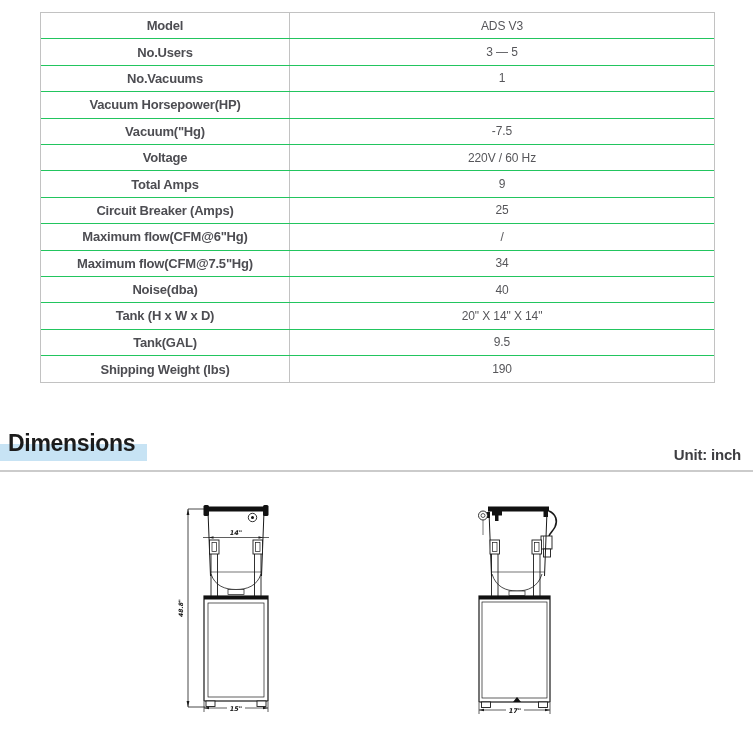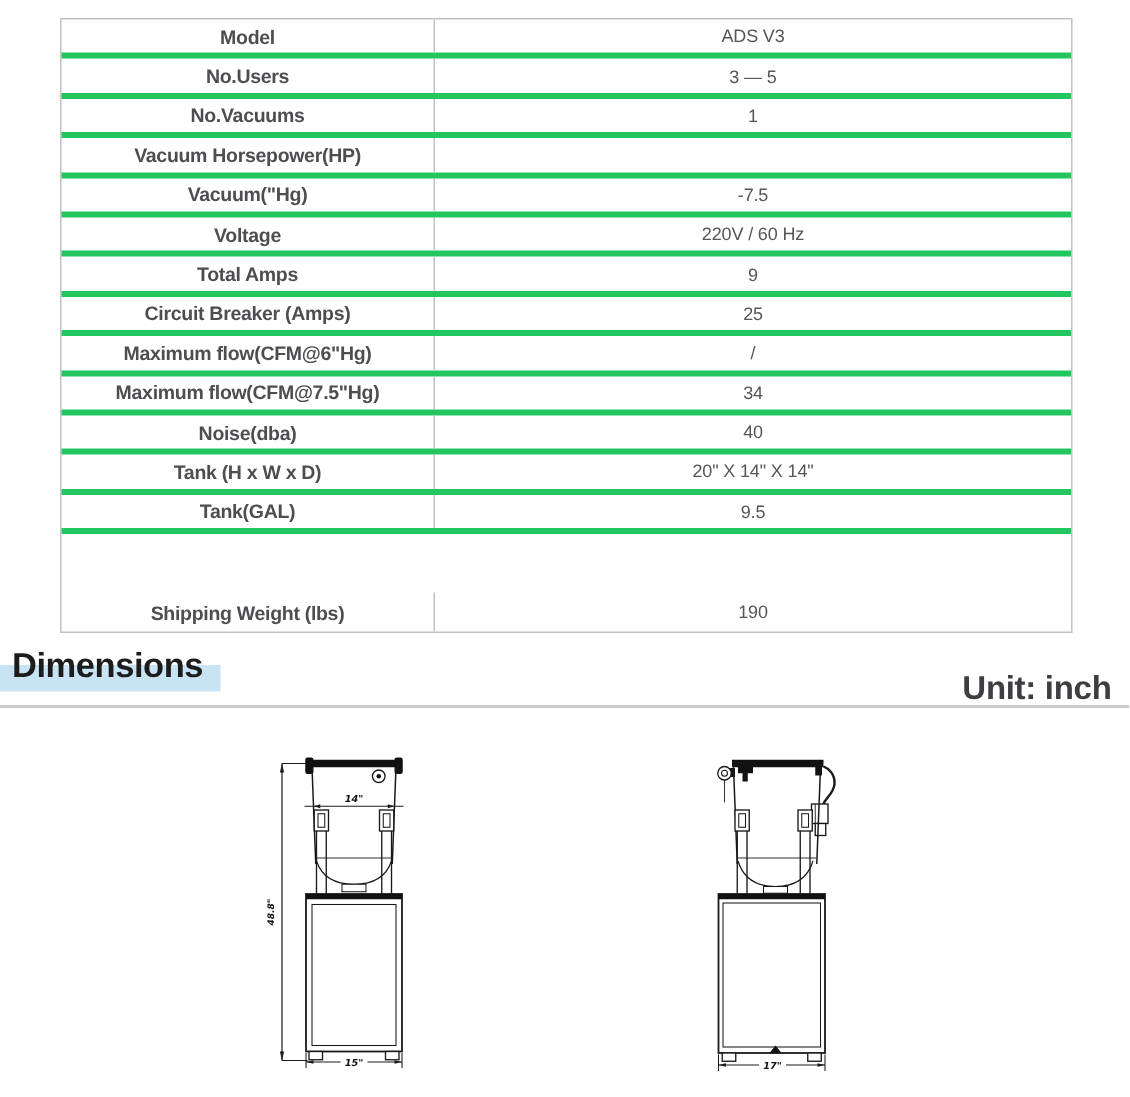--- a/index.html
+++ b/index.html
@@ -5,39 +5,39 @@
   html,body{margin:0;padding:0;background:#fff;}
   .page{
     position:relative;width:753px;height:731px;background:#fff;overflow:hidden;
     font-family:"Liberation Sans",sans-serif;
   }
   
   .spec-table{
     position:absolute;left:40px;top:12px;width:675px;
     border:1px solid #c2c2c2;box-sizing:border-box;
   }
-  .spec-row{display:flex;height:26.4px;border-bottom:4px solid #22c55e;box-sizing:border-box;}
-  .spec-row:last-child{border-bottom:none;margin-top:39px;}
+  .spec-row{display:flex;height:26.4px;border-bottom:1px solid #22c55e;box-sizing:border-box;}
+  .spec-row:last-child{border-bottom:none;}
   .spec-cell{display:flex;align-items:center;justify-content:center;box-sizing:border-box;}
   .spec-label{
     width:249px;border-right:1px solid #c2c2c2;
     font-size:13px;font-weight:700;color:#4d4d52;letter-spacing:-0.2px;
   }
   .spec-value{flex:1;font-size:12px;color:#56565a;letter-spacing:-0.1px;}
   
   .dim-header{position:absolute;left:0;top:428px;width:100%;height:44px;}
   .dim-title{
     position:absolute;left:0;top:2px;display:inline-block;
     font-size:23px;font-weight:700;color:#1c1c1c;letter-spacing:-0.3px;
     background:linear-gradient(to bottom,transparent 44%,#c7e3f4 44%);
     padding:0 12px 4px 8px;
   }
   .unit-label{
     position:absolute;right:12px;top:18px;
-    font-size:22px;font-weight:700;color:#3e3e42;letter-spacing:-0.2px;
+    font-size:15px;font-weight:700;color:#3e3e42;letter-spacing:-0.2px;
   }
   .divider{position:absolute;left:0;top:470px;width:100%;height:2px;background:#cbcbcb;}
   
   .drawing{position:absolute;}
   .dim-text{font:italic 700 6.5px "DejaVu Sans",sans-serif;fill:#111;}
   .dim-text-sm{font:italic 700 6px "DejaVu Sans",sans-serif;fill:#111;}
 </style>
 </head>
 <body>
 

